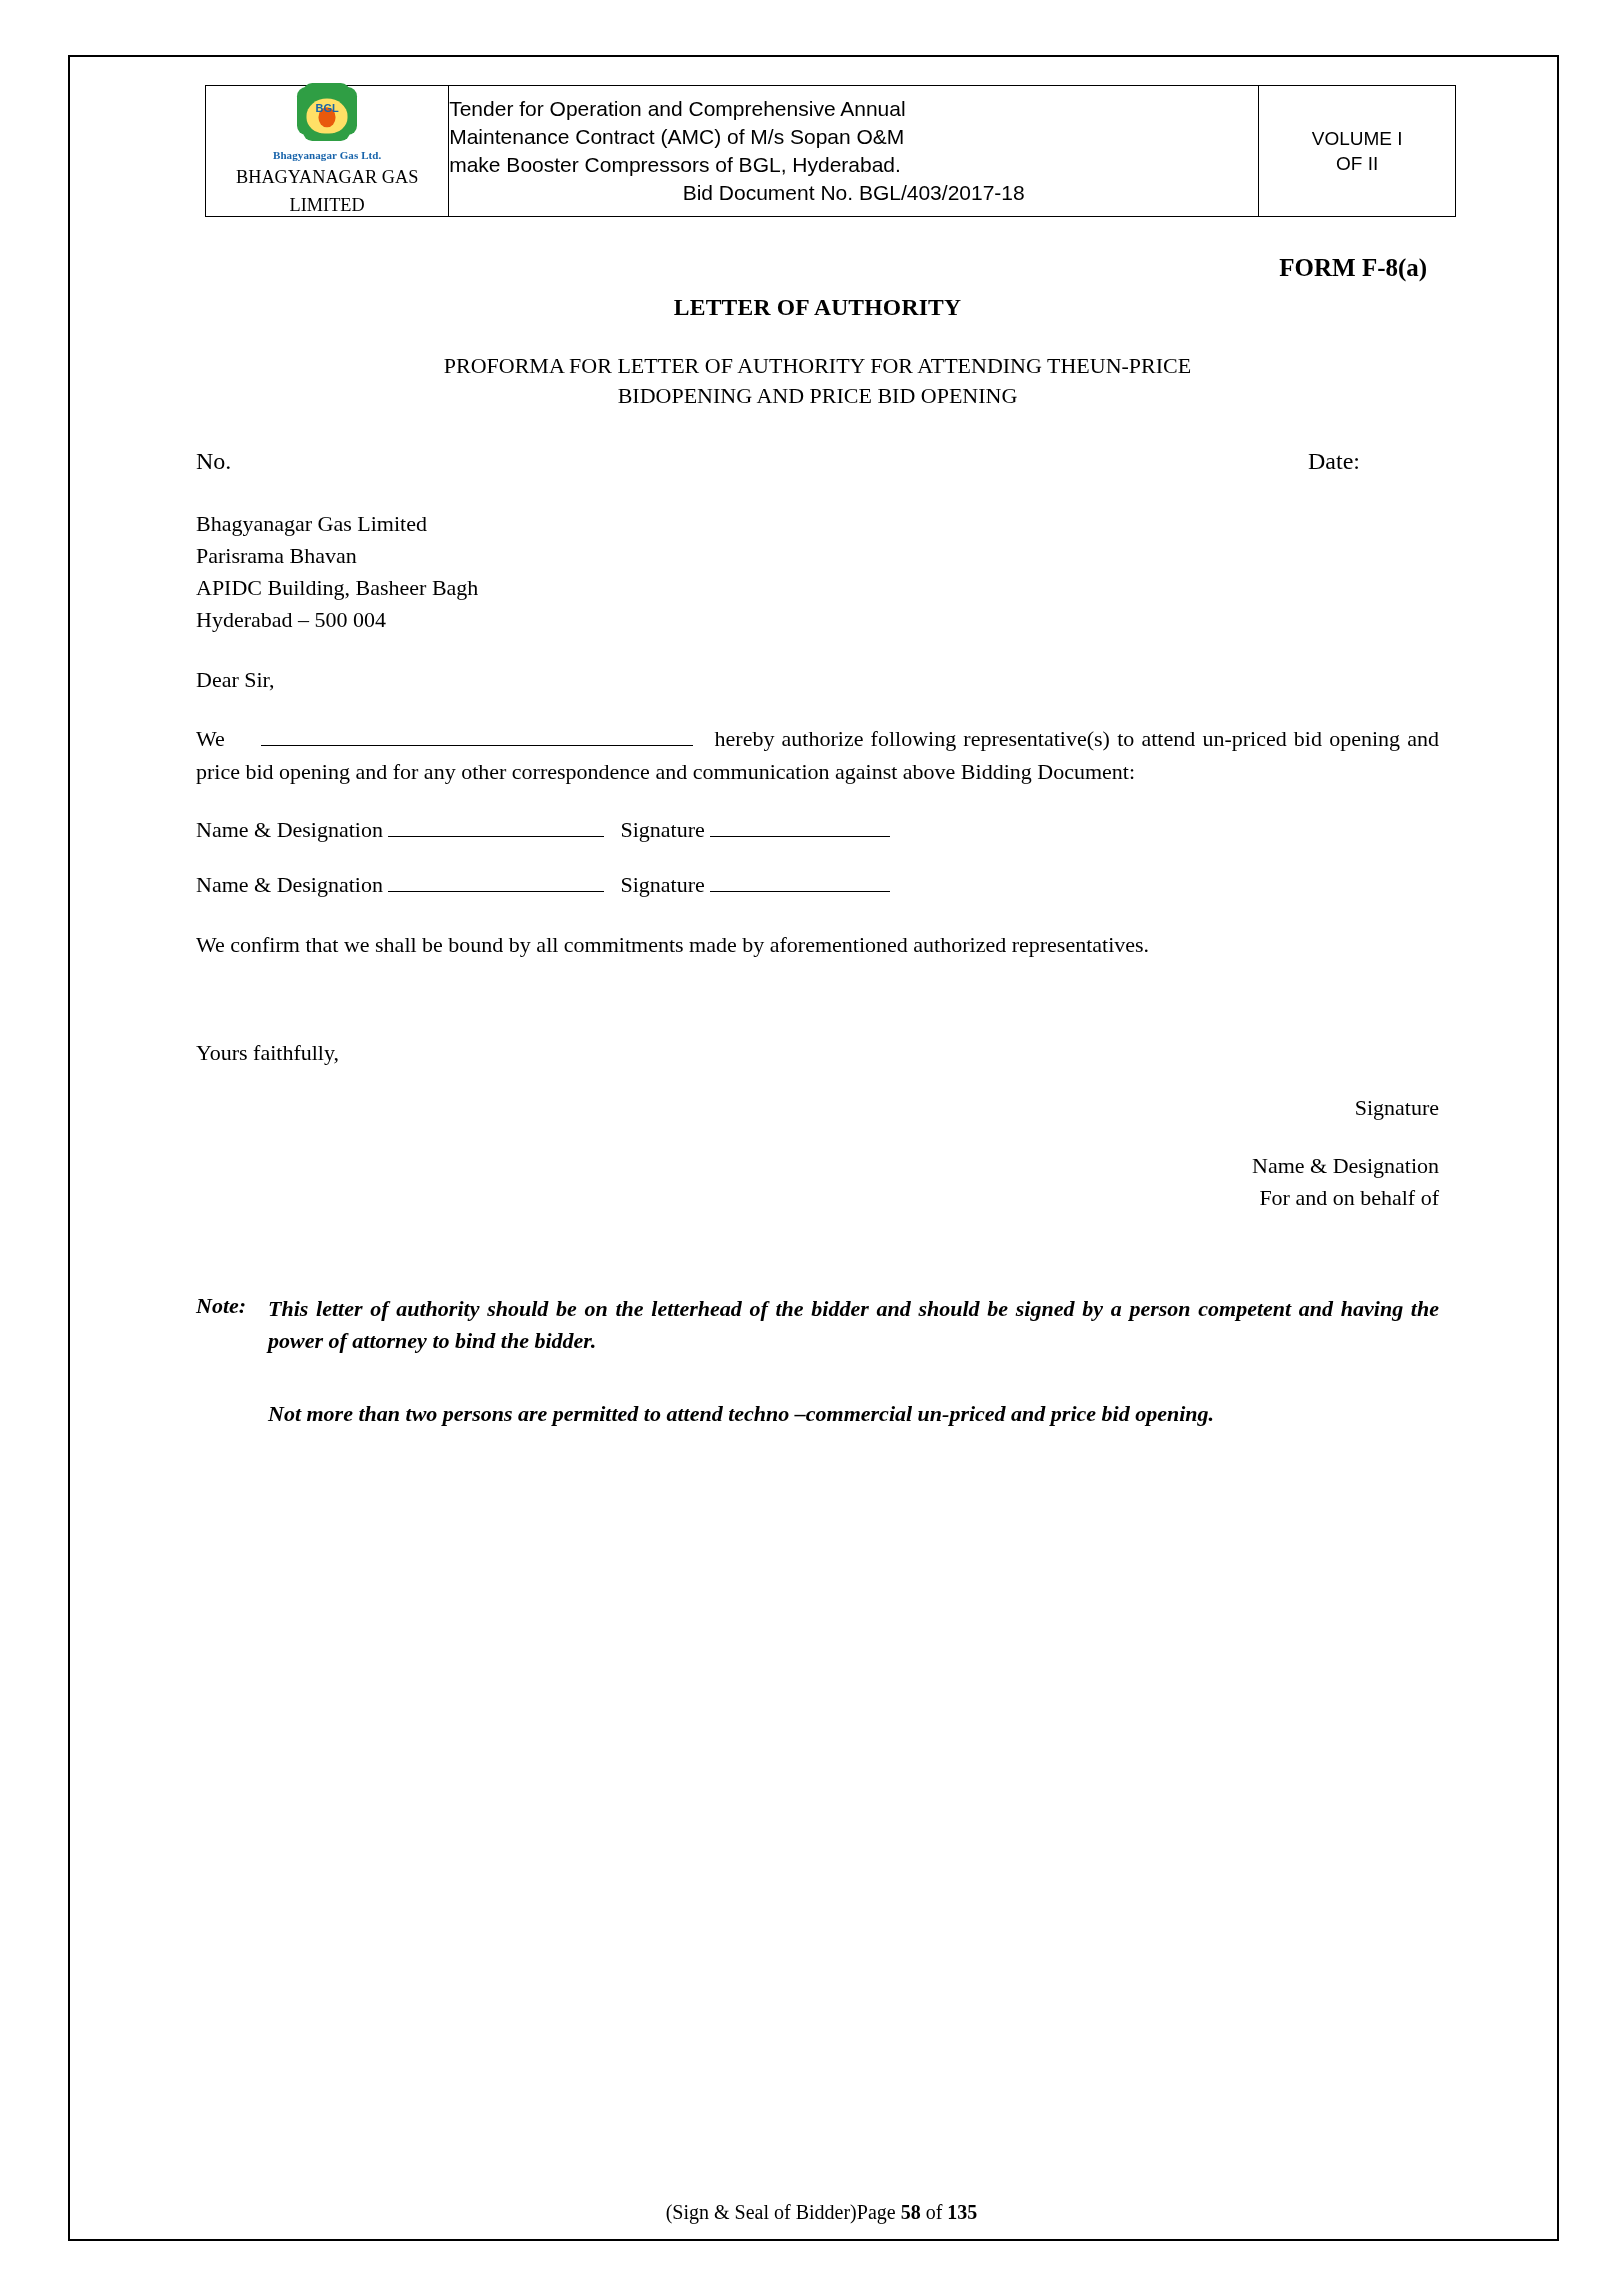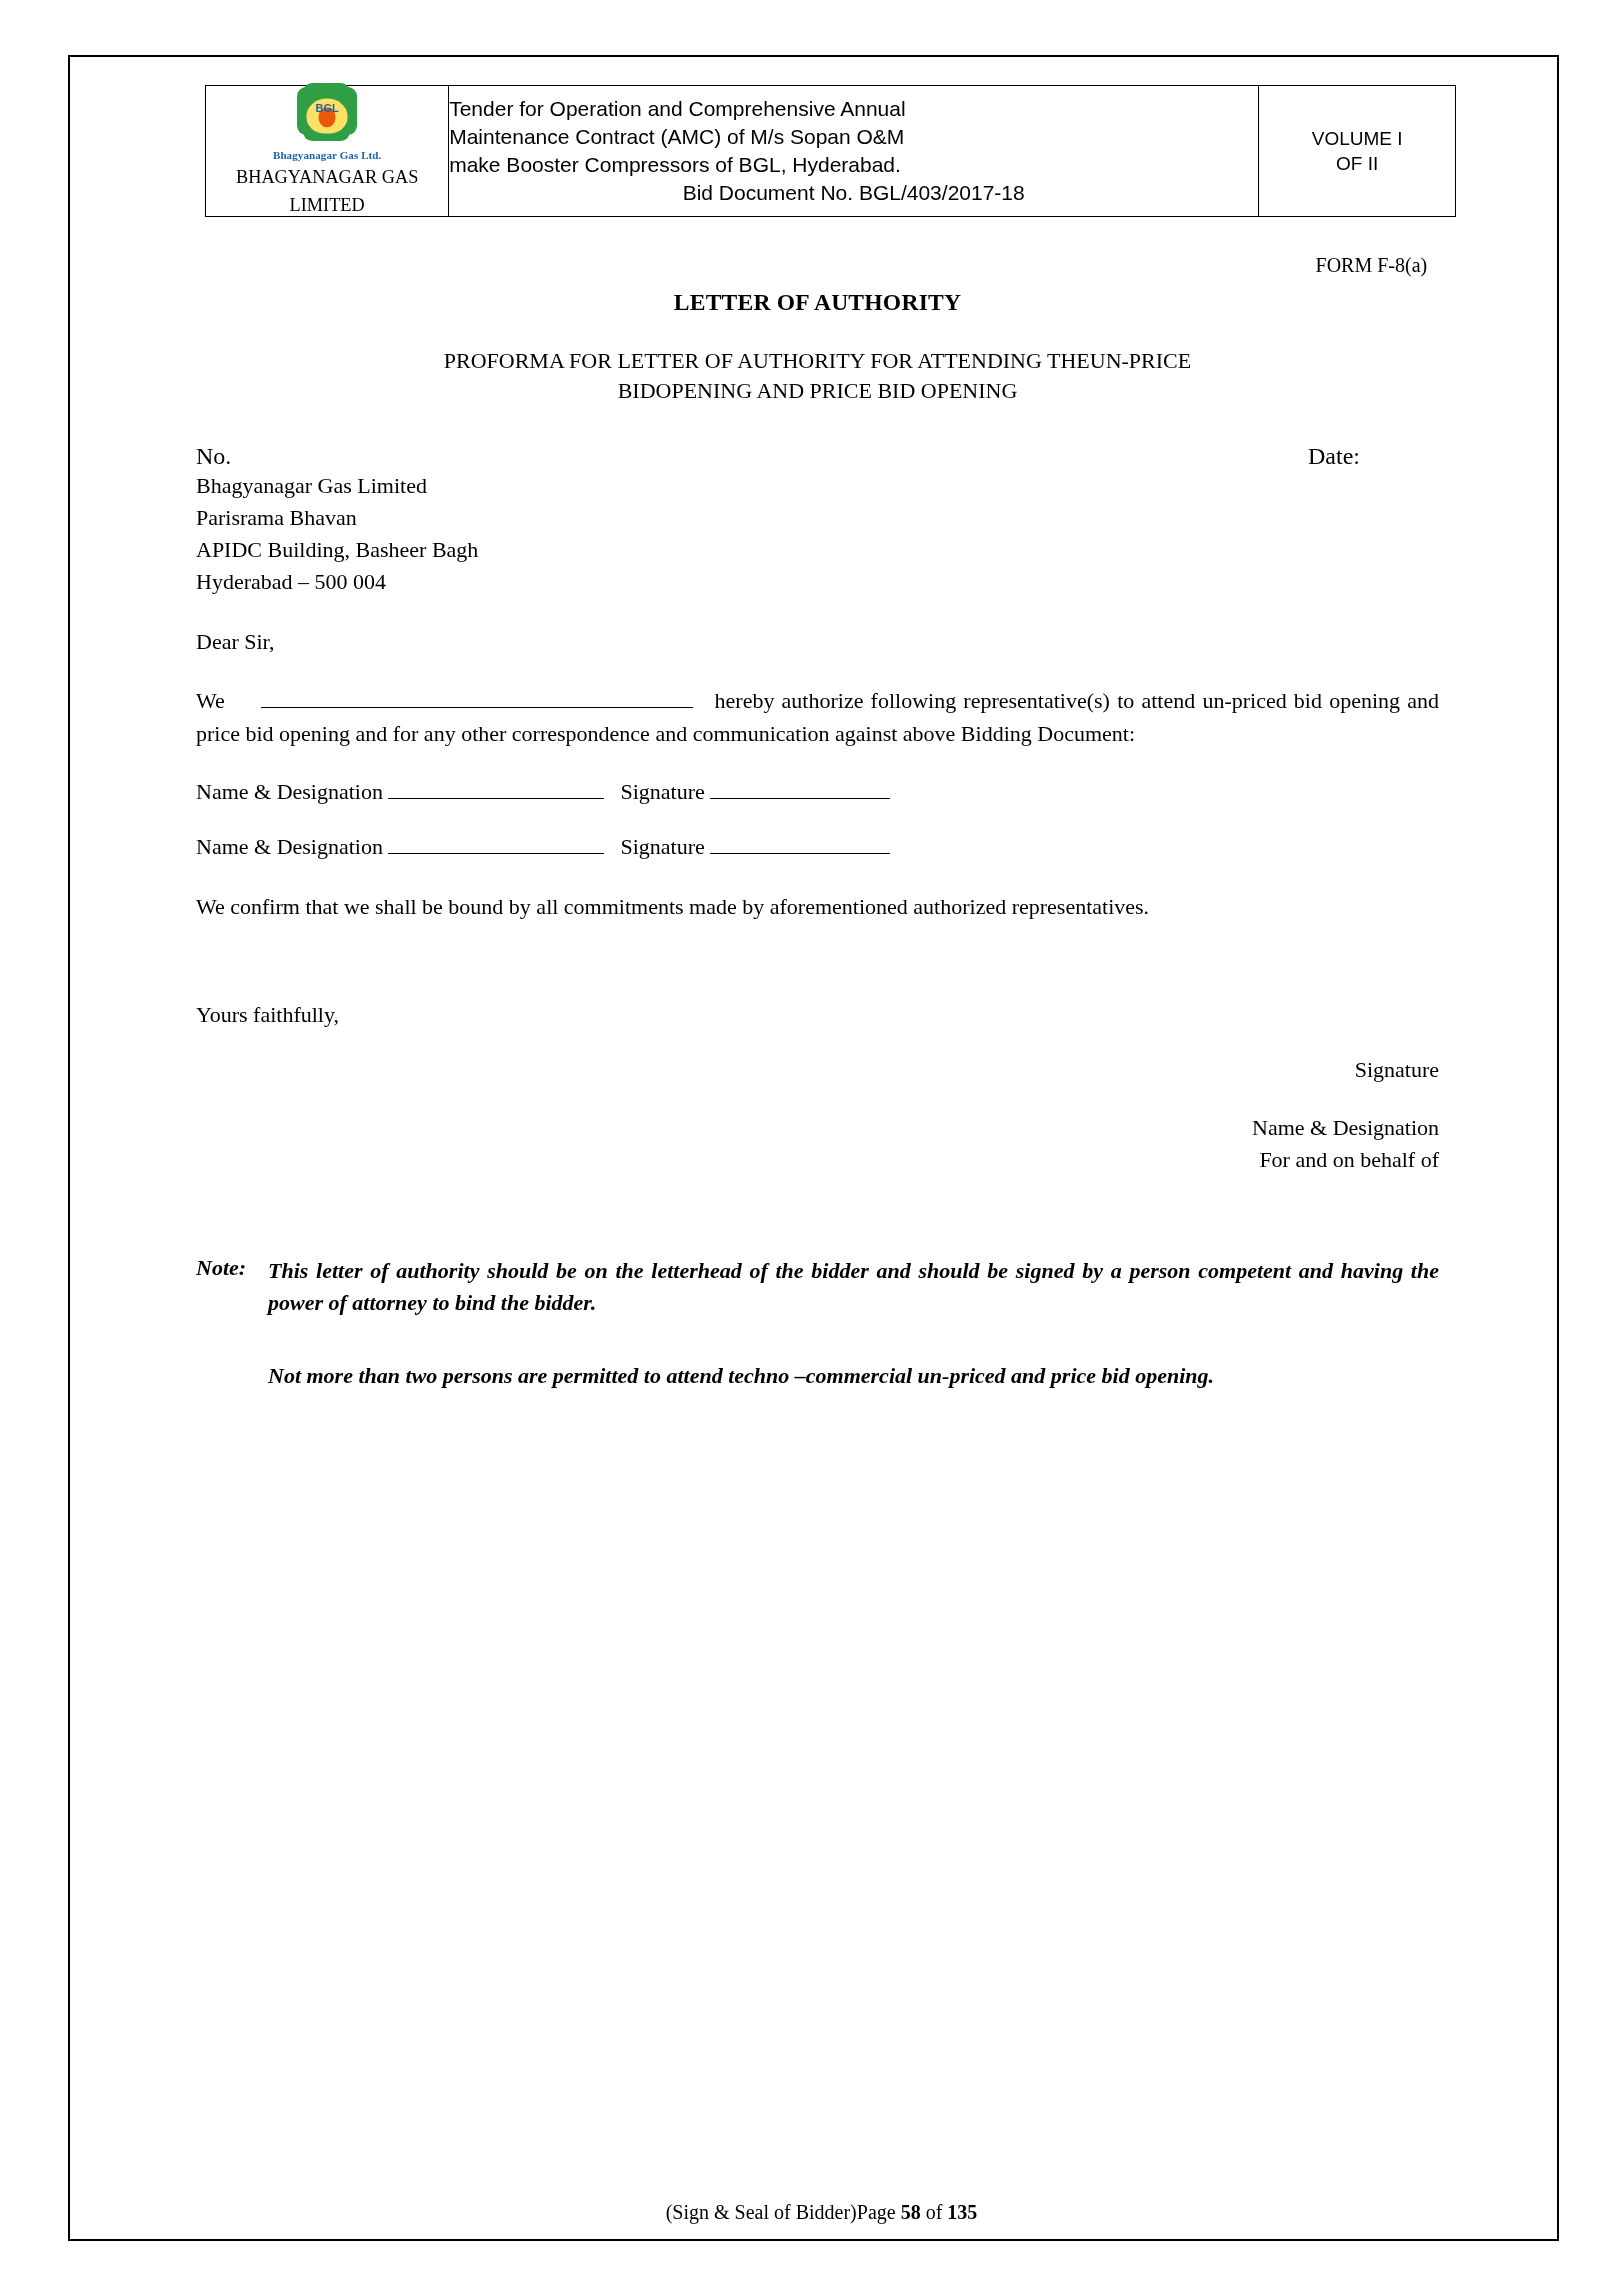--- a/index.html
+++ b/index.html
@@ -144,22 +144,22 @@
     width: 196px;
     text-align: center;
     font-family: "Liberation Sans", sans-serif;
     font-size: 19px;
     line-height: 1.35;
   }
 
   
   .form-label {
     text-align: right;
-    font-weight: normal;
-    font-size: 20px;
+    font-weight: bold;
+    font-size: 25px;
     margin-top: 37px;
     padding-right: 11.8px;
   }
   .doc-title {
     text-align: center;
     font-weight: bold;
     font-size: 23.6px;
     margin-top: 11.8px;
     letter-spacing: 0.2px;
   }
@@ -171,20 +171,21 @@
     padding: 0 39px;
   }
   .row-nodate {
     margin-top: 38px;
     font-size: 24px;
     display: flex;
     justify-content: space-between;
     padding-right: 79px;
   }
   .addr {
+    margin-top: 33px;
     font-size: 22px;
     line-height: 1.45;
   }
   .dear {
     margin-top: 31px;
     font-size: 22px;
   }
   .para {
     margin-top: 30px;
     font-size: 22px;

